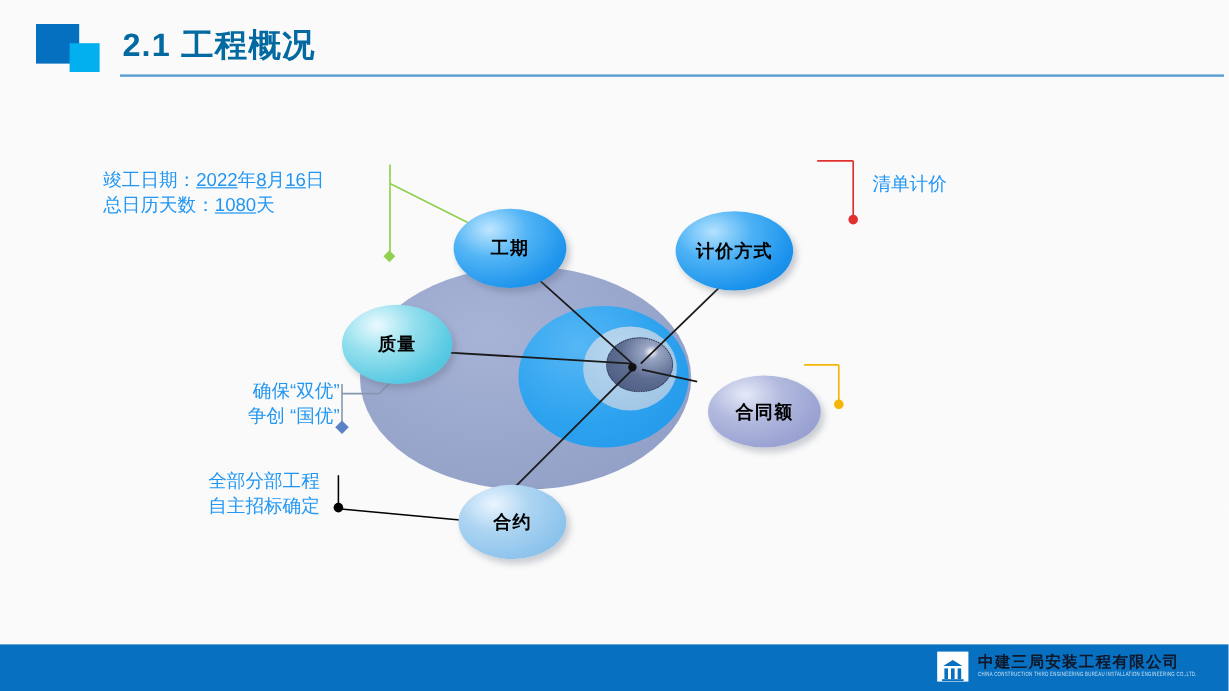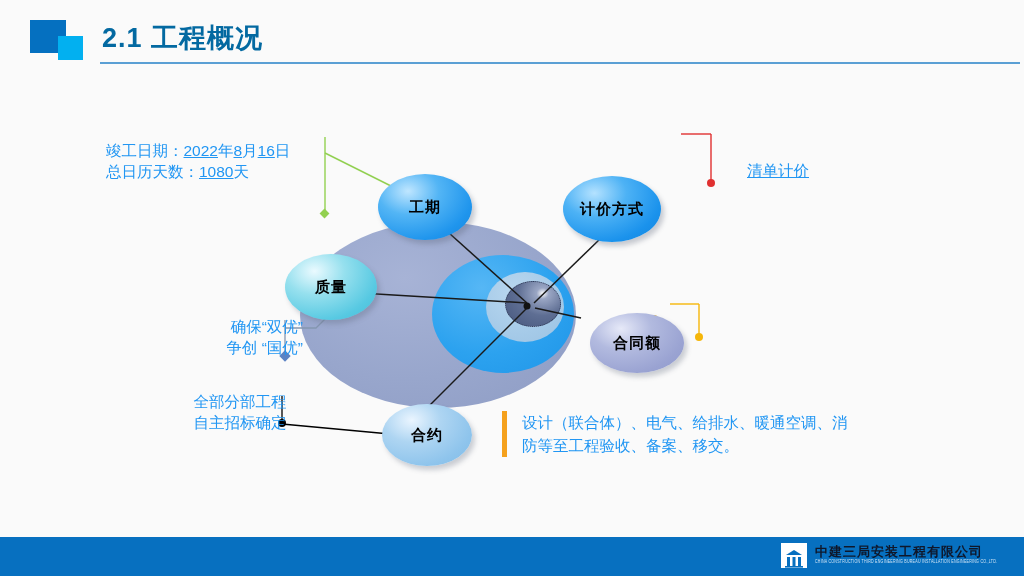--- a/index.html
+++ b/index.html
@@ -127,42 +127,41 @@
     pointer-events: none;
   }
 
   
   .anno {
     position: absolute;
     color: #2196f3;
     font-size: 15.5px;
     line-height: 21px;
     white-space: pre-line;
-    margin-left: 20px;
   }
 
   #anno-date {
     left: 86px; top: 140px;
     width: 226px;
     color: #2196f3;
   }
   #anno-date u { text-decoration: underline; }
 
   #anno-quality {
     left: 183px; top: 316px;
     width: 100px;
     text-align: right;
   }
   #anno-tender {
     left: 158px; top: 391px;
     width: 124px;
     text-align: center;
   }
   #anno-qingdan {
-    left: 727px; top: 160px; text-decoration: underline;
+    left: 727px; top: 143px;
   }
   #anno-zhibiao {
     left: 714px; top: 312px;
   }
 
   #callout-scope {
     position: absolute;
     left: 502px; top: 411px;
     width: 348px;
     display: flex;
@@ -283,24 +282,20 @@
   </div>
 
   <div class="anno" id="anno-date"><span>竣工日期：</span><u>2022</u><span>年</span><u>8</u><span>月</span><u>16</u><span>日</span><br><span>总日历天数：</span><u>1080</u><span>天</span></div>
 
   <div class="anno" id="anno-quality">确保“双优”
 争创 “国优”</div>
   <div class="anno" id="anno-tender">全部分部工程
 自主招标确定</div>
   <div class="anno" id="anno-qingdan">清单计价</div>
 
-  <div id="callout-scope">
-    <div id="callout-bar"></div>
-    <div id="callout-text">设计（联合体）、电气、给排水、暖通空调、消防等至工程验收、备案、移交。</div>
-  </div>
 
   <div id="footer-bar"></div>
   <div id="footer-logo">
     <svg width="22" height="19" viewBox="0 0 22 19">
       <path d="M11 1 L19 6 L3 6 Z" fill="#0770c0"></path>
       <rect x="4" y="8" width="3" height="9" fill="#0770c0"></rect>
       <rect x="9.5" y="8" width="3" height="9" fill="#0770c0"></rect>
       <rect x="15" y="8" width="3" height="9" fill="#0770c0"></rect>
       <rect x="2" y="17" width="18" height="1.6" fill="#0770c0"></rect>
     </svg>

